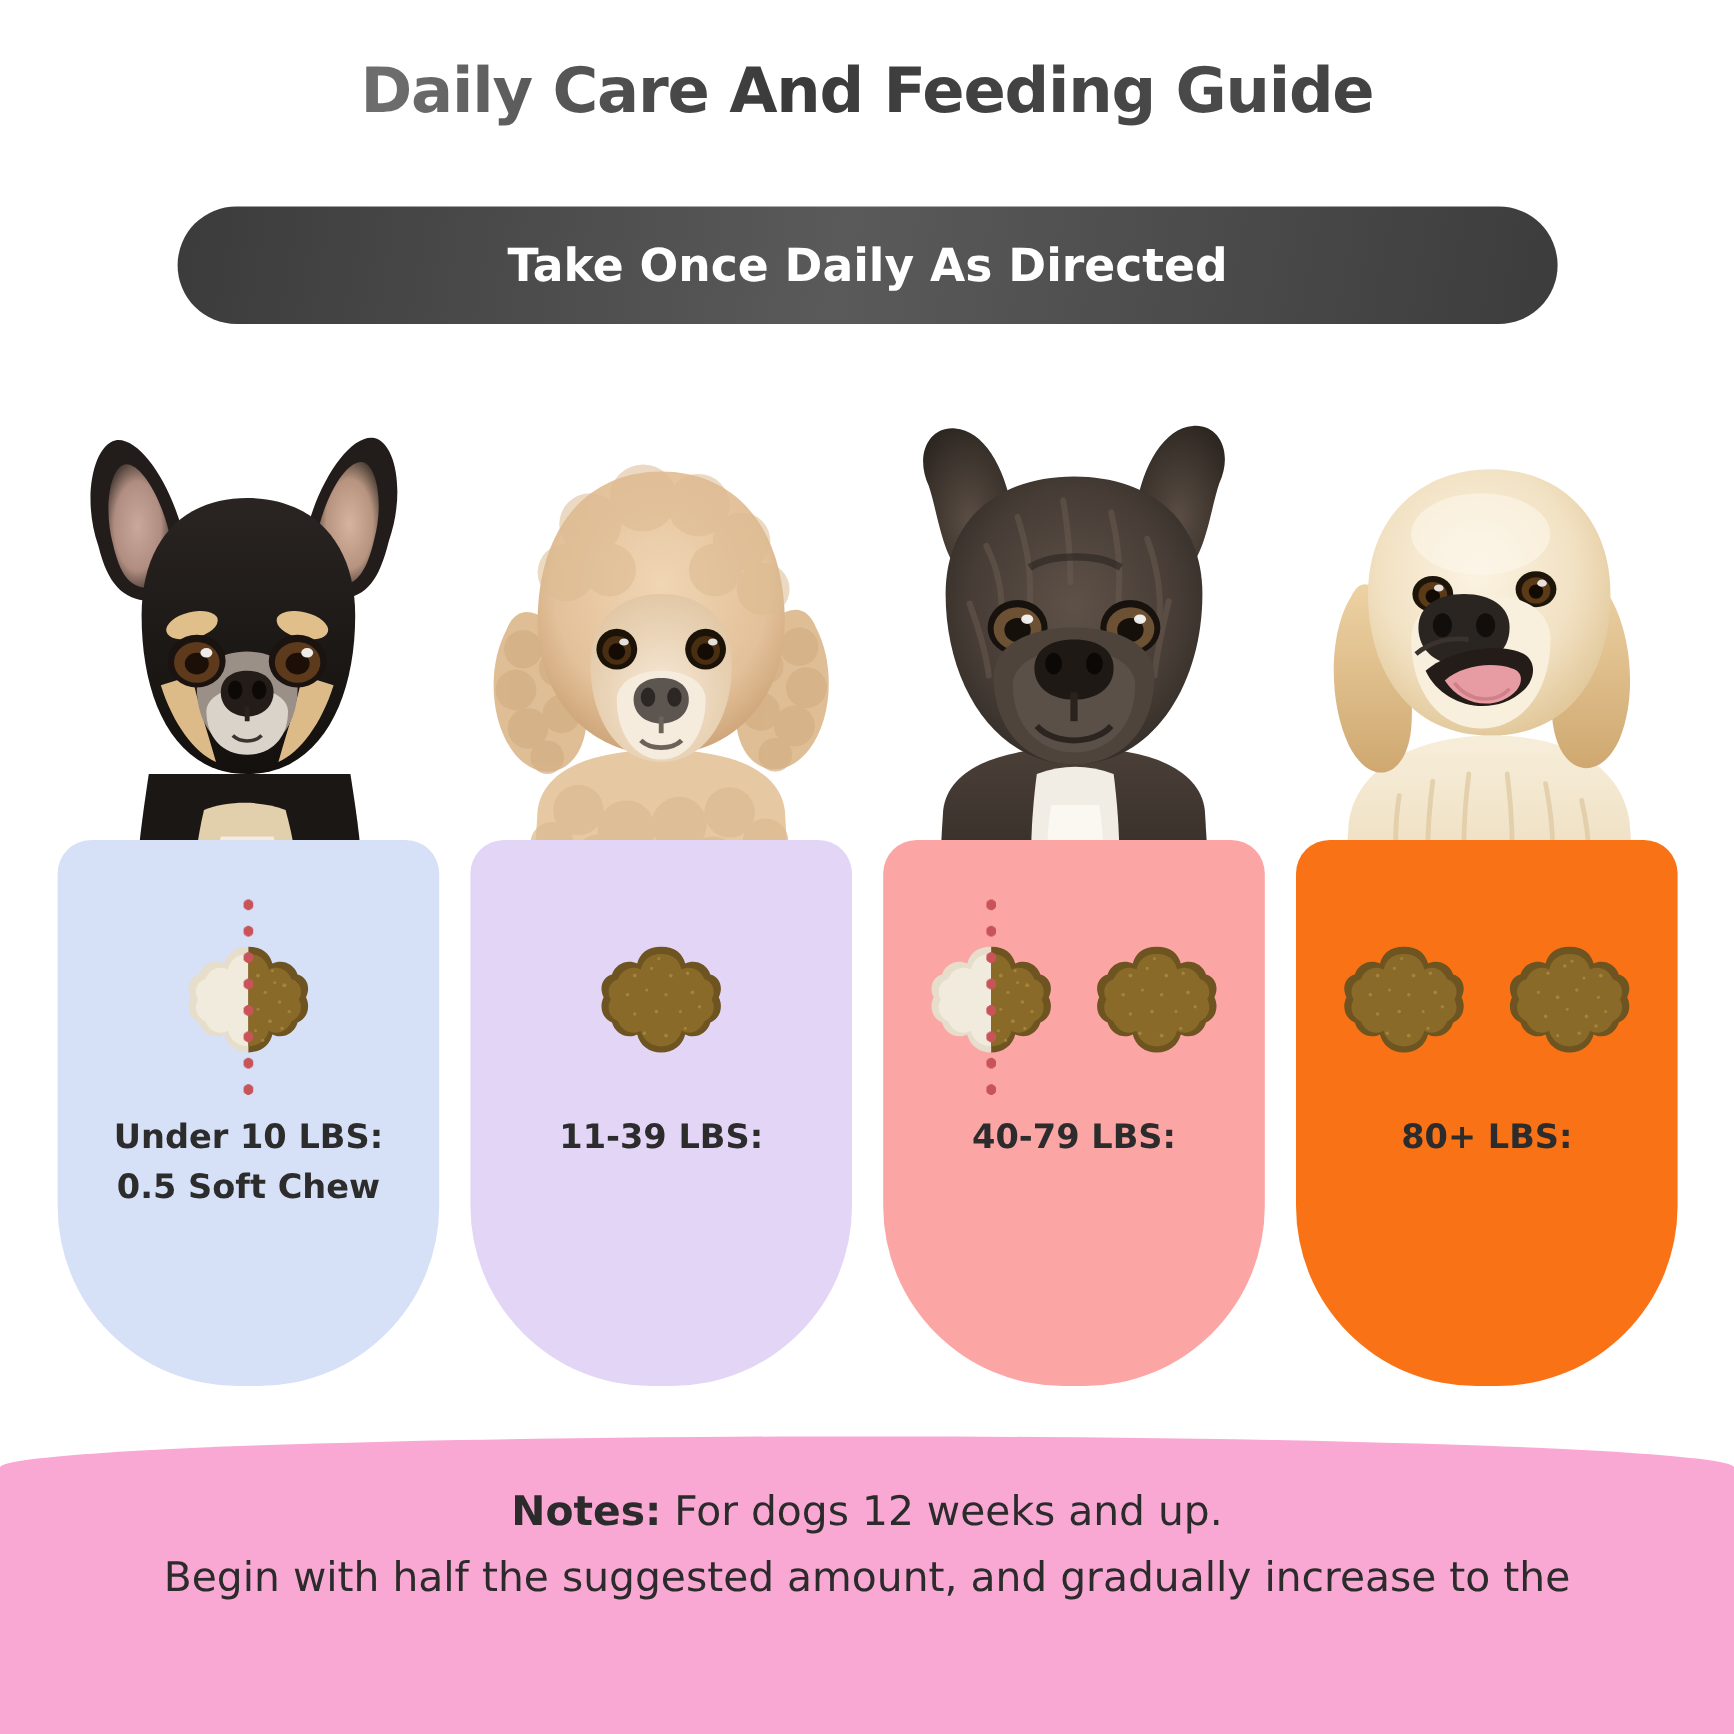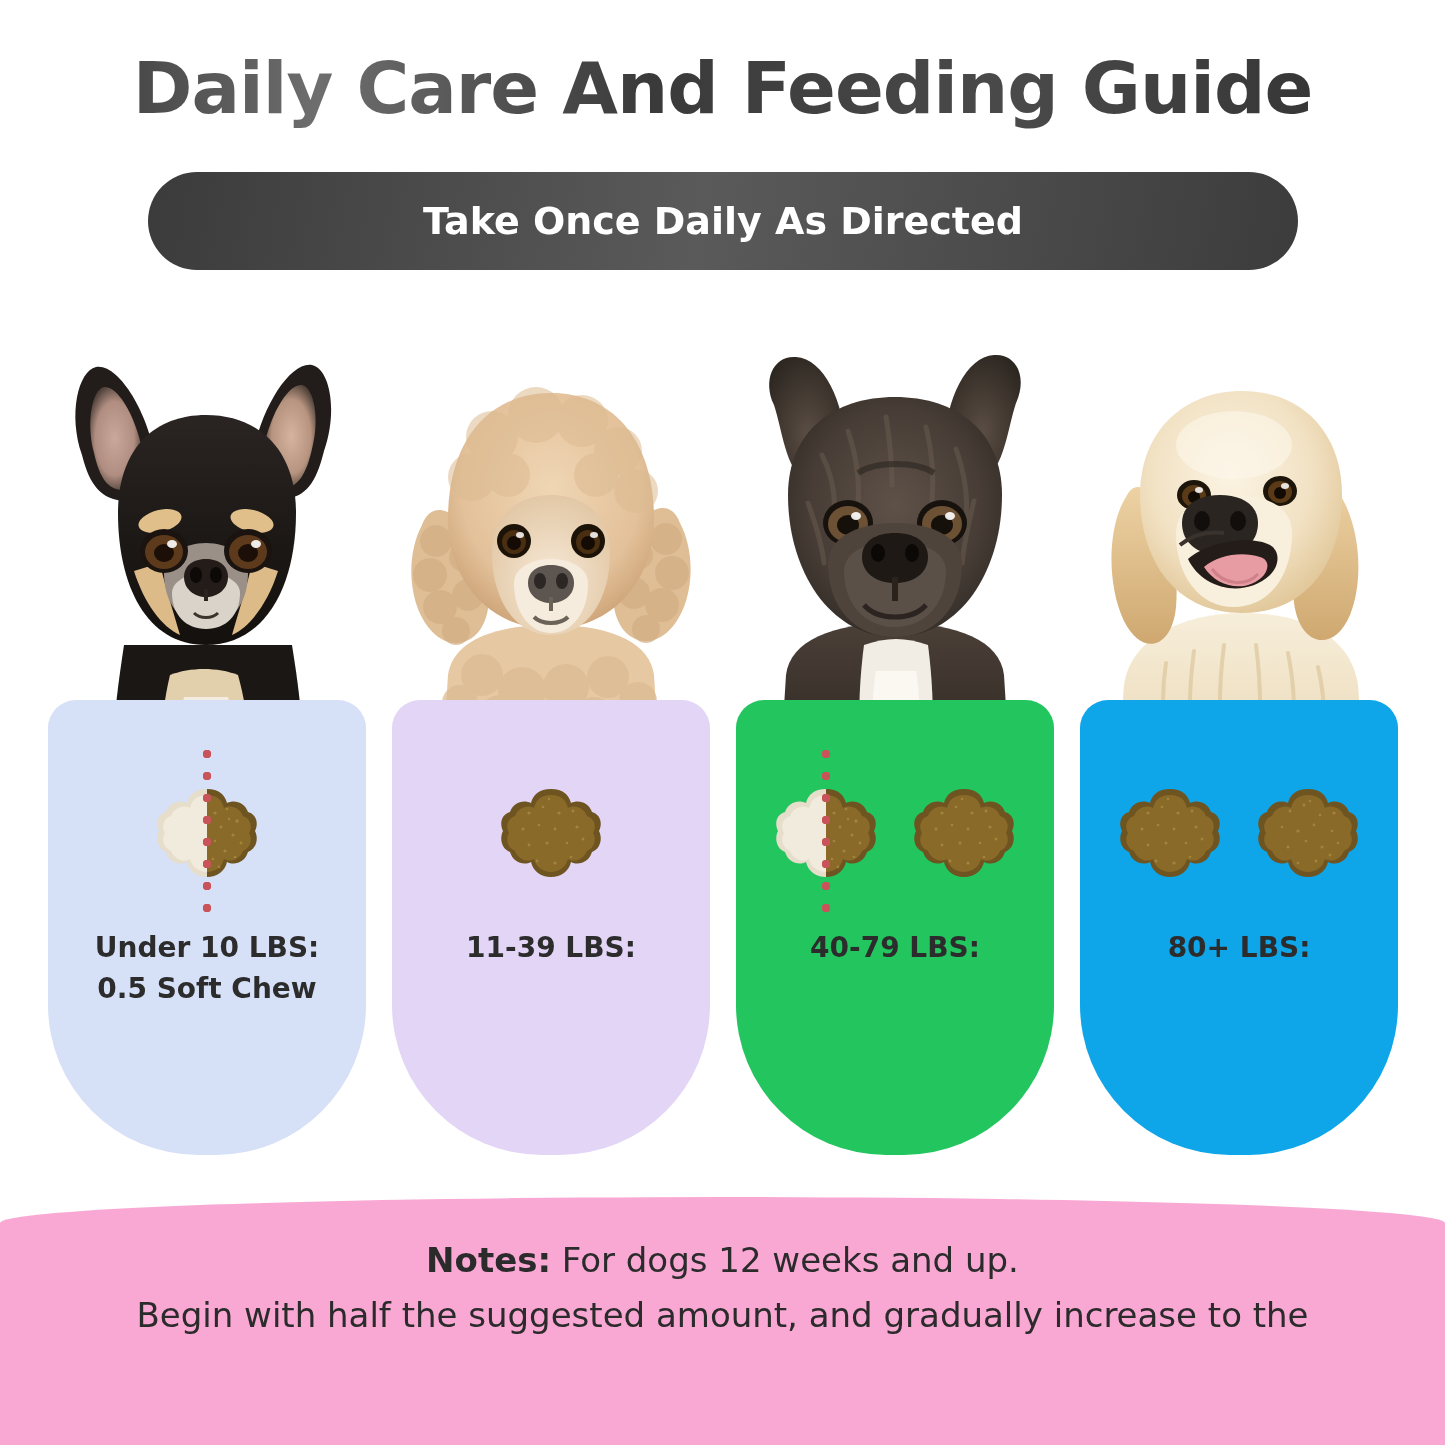--- a/index.html
+++ b/index.html
@@ -9,21 +9,21 @@
     font-family:"Liberation Sans", sans-serif;
     overflow:hidden;
     position:relative;
   }
   #page{position:relative;width:1445px;height:1445px;overflow:hidden;background:#fff;}
 
   
   .title{
     position:absolute;top:46px;left:0;width:1445px;
     text-align:center;
-    font-size:72px;
+    font-size:52px;
     font-weight:bold;
     letter-spacing:-1px;
     color:#3a3a3a;
     background:linear-gradient(90deg,#2d2d2d 0%,#6e6e6e 22%,#3a3a3a 45%,#4a4a4a 70%,#2e2e2e 100%);
     -webkit-background-clip:text;
     background-clip:text;
     -webkit-text-fill-color:transparent;
     color:transparent;
     white-space:nowrap;
     font-family:"DejaVu Sans", sans-serif;
@@ -402,21 +402,21 @@
           <path d="M88 218 C88 194 116 178 155 178 C194 178 222 194 222 218 C222 262 196 292 155 292 C114 292 88 262 88 218Z" fill="#4e443c"></path>
           <path d="M104 226 C104 208 126 196 155 196 C184 196 206 208 206 226 C206 258 186 282 155 282 C124 282 104 258 104 226Z" fill="#5b5048"></path>
 
           <path d="M122 212 C122 196 136 188 155 188 C174 188 188 196 188 212 C188 228 174 238 155 238 C136 238 122 228 122 212Z" fill="#1e1915"></path>
           <ellipse cx="138" cy="208" rx="7" ry="9" fill="#0b0806"></ellipse>
           <ellipse cx="172" cy="208" rx="7" ry="9" fill="#0b0806"></ellipse>
           <path d="M155 232 L155 256" stroke="#2a231d" stroke-width="6" fill="none"></path>
           <path d="M124 260 C138 276 172 276 186 260" stroke="#2b2420" stroke-width="5" fill="none"></path>
         </svg>
       </div>
-      <div class="card-shape" style="background:#22c55e;">
+      <div class="card-shape" style="background:#fca5a5;">
         <div class="chew-area">
           <div class="chew">
             <svg viewBox="0 0 104 104">
               <defs>
                 <clipPath id="clipL2">
                     <rect x="0" y="0" width="52" height="104"></rect>
                   </clipPath>
                 <clipPath id="clipR2">
                     <rect x="52" y="0" width="52" height="104"></rect>
                   </clipPath>
@@ -528,21 +528,21 @@
           <path d="M98 178 C98 160 114 150 136 150 C158 150 174 160 174 178 C174 198 158 210 136 210 C114 210 98 198 98 178Z" fill="#2a2521"></path>
           <ellipse cx="118" cy="176" rx="8" ry="10" fill="#110e0c"></ellipse>
           <ellipse cx="154" cy="176" rx="8" ry="10" fill="#110e0c"></ellipse>
 
           <path d="M104 214 C118 244 160 254 186 230 C196 220 196 206 186 200 C168 190 124 196 104 214Z" fill="#231c18"></path>
           <path d="M120 222 C134 244 164 248 180 230 C186 222 184 214 176 212 C158 206 134 210 120 222Z" fill="#e79ba3"></path>
           <path d="M128 224 C140 240 162 242 174 229" stroke="#cf8089" stroke-width="3" fill="none"></path>
           <path d="M96 200 C108 190 124 186 140 188" stroke="#3a322c" stroke-width="4" fill="none"></path>
         </svg>
       </div>
-      <div class="card-shape" style="background:#0ea5e9;">
+      <div class="card-shape" style="background:#f97316;">
         <div class="chew-area">
           <div class="chew">
             <svg viewBox="0 0 104 104">
               <path d="M52 8 C64 8 70 14 72 22 C80 18 90 22 93 31 C101 33 104 42 100 50 C104 58 101 68 93 71 C90 81 80 85 72 81 C70 90 62 96 52 96 C42 96 34 90 32 81 C24 85 14 81 11 71 C3 68 0 58 4 50 C0 42 3 33 11 31 C14 22 24 18 32 22 C34 14 40 8 52 8Z" fill="#6e5420"></path>
               <path d="M52 14 C62 14 67 19 69 27 C76 23 85 27 88 35 C95 37 98 45 94 52 C98 59 95 67 88 70 C85 78 76 82 69 78 C67 86 60 91 52 91 C44 91 37 86 35 78 C28 82 19 78 16 70 C9 67 6 59 10 52 C6 45 9 37 16 35 C19 27 28 23 35 27 C37 19 42 14 52 14Z" fill="#8a6a28"></path>
               <g fill="#b99a4e" opacity=".55">
                 <circle cx="30" cy="32" r="1.6"></circle>
                   <circle cx="44" cy="26" r="1.3"></circle>
                   <circle cx="60" cy="32" r="1.6"></circle>
                   <circle cx="74" cy="30" r="1.4"></circle>

